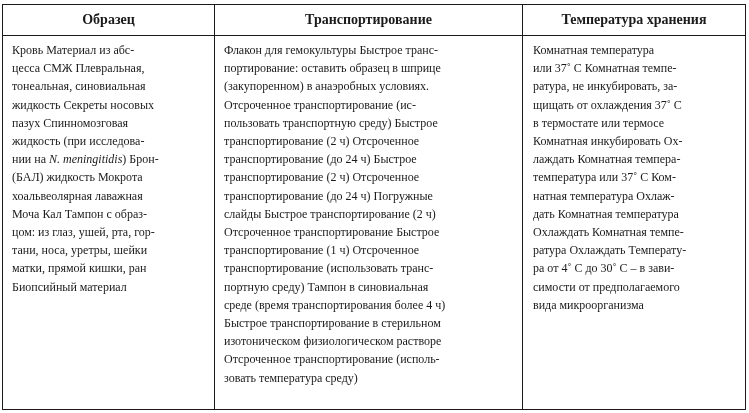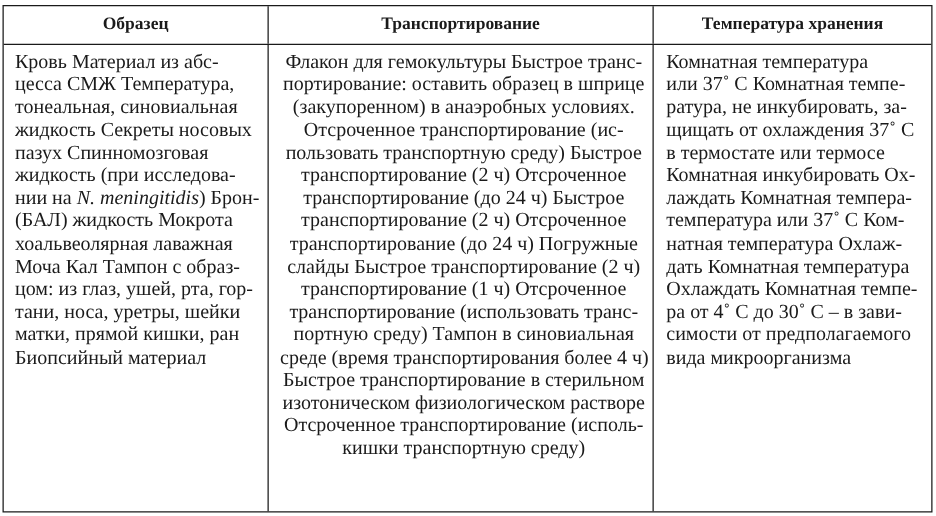--- a/index.html
+++ b/index.html
@@ -37,37 +37,37 @@
     .hcell {
       display: flex;
       align-items: center;
       justify-content: center;
       font-weight: bold;
       font-size: 14px;
       box-sizing: border-box;
       height: 100%;
     }
     .col1 { width: 212px; }
-    .col2 { width: 308px; text-align: center; }
+    .col2 { width: 308px; }
     .col3 { flex: 1; }
     .sep {
       border-right: 1px solid #1a1a1a;
     }
     .body-row {
       position: absolute;
       left: 0;
       top: 31px;
       right: 0;
       bottom: 0;
       display: flex;
     }
     .bcell {
       box-sizing: border-box;
       height: 100%;
-      font-size: 16px;
+      font-size: 12px;
       line-height: 18.2px;
       padding-top: 5px;
       padding-left: 9px;
       padding-right: 6px;
       hyphens: manual;
     }
     .bcell.col2 { padding-left: 9px; padding-right: 4px; }
     .bcell.col3 { padding-left: 10px; padding-right: 4px; }
     .line { display: block; white-space: nowrap; }
     .it { font-style: italic; }
@@ -77,21 +77,21 @@
 
 <div class="table">
   <div class="header-row">
     <div class="hcell col1 sep">Образец</div>
     <div class="hcell col2 sep">Транспортирование</div>
     <div class="hcell col3">Температура хранения</div>
   </div>
   <div class="body-row">
     <div class="bcell col1 sep">
       <span class="line">Кровь Материал из абс-</span>
-      <span class="line">цесса СМЖ Температура,</span>
+      <span class="line">цесса СМЖ Плевральная,</span>
       <span class="line">тонеальная, синовиальная</span>
       <span class="line">жидкость Секреты носовых</span>
       <span class="line">пазух Спинномозговая</span>
       <span class="line">жидкость (при исследова-</span>
       <span class="line"><span>нии на </span><span class="it">N. meningitidis</span><span>) Брон-</span></span>
       <span class="line">(БАЛ) жидкость Мокрота</span>
       <span class="line">хоальвеолярная лаважная</span>
       <span class="line">Моча Кал Тампон с образ-</span>
       <span class="line">цом: из глаз, ушей, рта, гор-</span>
       <span class="line">тани, носа, уретры, шейки</span>
@@ -102,39 +102,41 @@
       <span class="line">Флакон для гемокультуры Быстрое транс-</span>
       <span class="line">портирование: оставить образец в шприце</span>
       <span class="line">(закупоренном) в анаэробных условиях.</span>
       <span class="line">Отсроченное транспортирование (ис-</span>
       <span class="line">пользовать транспортную среду) Быстрое</span>
       <span class="line">транспортирование (2 ч) Отсроченное</span>
       <span class="line">транспортирование (до 24 ч) Быстрое</span>
       <span class="line">транспортирование (2 ч) Отсроченное</span>
       <span class="line">транспортирование (до 24 ч) Погружные</span>
       <span class="line">слайды Быстрое транспортирование (2 ч)</span>
+      <span class="line">Отсроченное транспортирование Быстрое</span>
       <span class="line">транспортирование (1 ч) Отсроченное</span>
       <span class="line">транспортирование (использовать транс-</span>
       <span class="line">портную среду) Тампон в синовиальная</span>
       <span class="line">среде (время транспортирования более 4 ч)</span>
       <span class="line">Быстрое транспортирование в стерильном</span>
       <span class="line">изотоническом физиологическом растворе</span>
       <span class="line">Отсроченное транспортирование (исполь-</span>
-      <span class="line">кишки транспортную среду)</span>
+      <span class="line">зовать температура среду)</span>
     </div>
     <div class="bcell col3">
       <span class="line">Комнатная температура</span>
       <span class="line">или 37˚ С Комнатная темпе-</span>
       <span class="line">ратура, не инкубировать, за-</span>
       <span class="line">щищать от охлаждения 37˚ С</span>
       <span class="line">в термостате или термосе</span>
       <span class="line">Комнатная инкубировать Ох-</span>
       <span class="line">лаждать Комнатная темпера-</span>
       <span class="line">температура или 37˚ С Ком-</span>
       <span class="line">натная температура Охлаж-</span>
       <span class="line">дать Комнатная температура</span>
       <span class="line">Охлаждать Комнатная темпе-</span>
+      <span class="line">ратура Охлаждать Температу-</span>
       <span class="line">ра от 4˚ С до 30˚ С – в зави-</span>
       <span class="line">симости от предполагаемого</span>
       <span class="line">вида микроорганизма</span>
     </div>
   </div>
 </div>
 
 </body></html>

